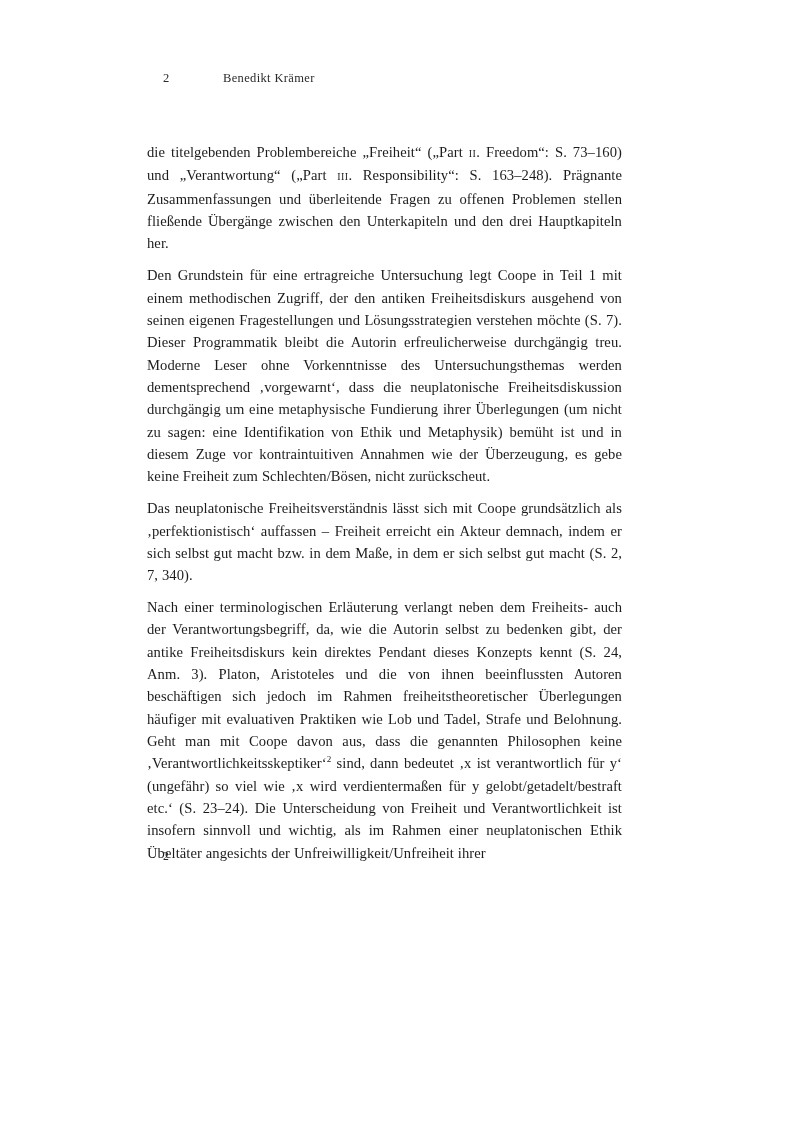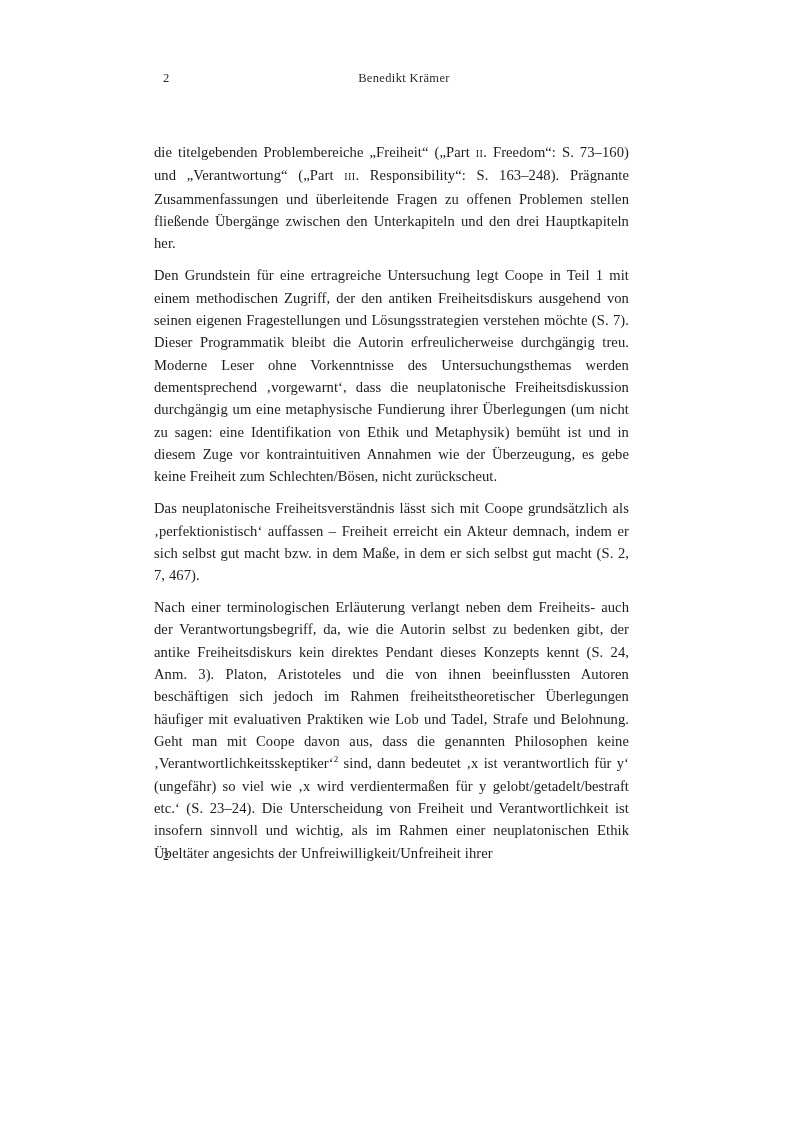--- a/index.html
+++ b/index.html
@@ -36,31 +36,31 @@
   }
   .folio {
     font-size: 12.5px;
     color: #2a2a2a;
     letter-spacing: 0.2px;
     width: 60px;
     flex: 0 0 60px;
   }
   .head-title {
     flex: 1 1 auto;
-    text-align: center;
+    text-align: left;
     font-size: 12.5px;
     color: #2a2a2a;
     letter-spacing: 0.35px;
     padding-right: 52px;
   }
 
   
   .textblock {
     position: absolute;
-    left: 154px;
+    left: 147px;
     top: 141px;
     width: 475px;
   }
   .para {
     font-size: 14.6px;
     line-height: 22.35px;
     text-align: justify;
     text-justify: inter-word;
     hyphens: manual;
     margin: 0 0 9.5px 0;
@@ -112,21 +112,21 @@
 <div class="page">
 
   <div class="running-head">
     <span class="folio">2</span>
     <span class="head-title">Benedikt Krämer</span>
   </div>
 
   <div class="textblock" id="body-text-block">
       <p class="para">die titelgebenden Problembereiche „Freiheit“ („Part <span class="sc">ii</span>. Freedom“: S. 73–160) und „Verantwortung“ („Part <span class="sc">iii</span>. Responsibility“: S. 163–248). Prägnante Zusammenfassungen und überleitende Fragen zu offenen Problemen stellen fließende Übergänge zwischen den Unterkapiteln und den drei Hauptkapiteln her.</p>
       <p class="para">Den Grundstein für eine ertragreiche Untersuchung legt Coope in Teil 1 mit einem methodischen Zugriff, der den antiken Freiheitsdiskurs ausgehend von seinen eigenen Fragestellungen und Lösungsstrategien verstehen möchte (S. 7). Dieser Programmatik bleibt die Autorin erfreulicherweise durchgängig treu. Moderne Leser ohne Vorkenntnisse des Untersuchungsthemas werden dementsprechend ‚vorgewarnt‘, dass die neuplatonische Freiheitsdiskussion durchgängig um eine metaphysische Fundierung ihrer Überlegungen (um nicht zu sagen: eine Identifikation von Ethik und Metaphysik) bemüht ist und in diesem Zuge vor kontraintuitiven Annahmen wie der Überzeugung, es gebe keine Freiheit zum Schlechten/Bösen, nicht zurückscheut.</p>
-      <p class="para">Das neuplatonische Freiheitsverständnis lässt sich mit Coope grundsätzlich als ‚perfektionistisch‘ auffassen – Freiheit erreicht ein Akteur demnach, indem er sich selbst gut macht bzw. in dem Maße, in dem er sich selbst gut macht (S. 2, 7, 467).</p>
+      <p class="para">Das neuplatonische Freiheitsverständnis lässt sich mit Coope grundsätzlich als ‚perfektionistisch‘ auffassen – Freiheit erreicht ein Akteur demnach, indem er sich selbst gut macht bzw. in dem Maße, in dem er sich selbst gut macht (S. 2, 7, 340).</p>
       <p class="para">Nach einer terminologischen Erläuterung verlangt neben dem Freiheits- auch der Verantwortungsbegriff, da, wie die Autorin selbst zu bedenken gibt, der antike Freiheitsdiskurs kein direktes Pendant dieses Konzepts kennt (S. 24, Anm. 3). Platon, Aristoteles und die von ihnen beeinflussten Autoren beschäftigen sich jedoch im Rahmen freiheitstheoretischer Überlegungen häufiger mit evaluativen Praktiken wie Lob und Tadel, Strafe und Belohnung. Geht man mit Coope davon aus, dass die genannten Philosophen keine ‚Verantwortlichkeitsskeptiker‘<sup class="fn">2</sup> sind, dann bedeutet ‚x ist verantwortlich für y‘ (ungefähr) so viel wie ‚x wird verdientermaßen für y gelobt/getadelt/bestraft etc.‘ (S. 23–24). Die Unterscheidung von Freiheit und Verantwortlichkeit ist insofern sinnvoll und wichtig, als im Rahmen einer neuplatonischen Ethik Übeltäter angesichts der Unfreiwilligkeit/Unfreiheit ihrer</p>
     </div>
 
   <div class="footnotes" id="footnote-area">
       <div class="footnote"><span class="fn-num">2</span></div>
     </div>
 
 </div>
 
 </body></html>

